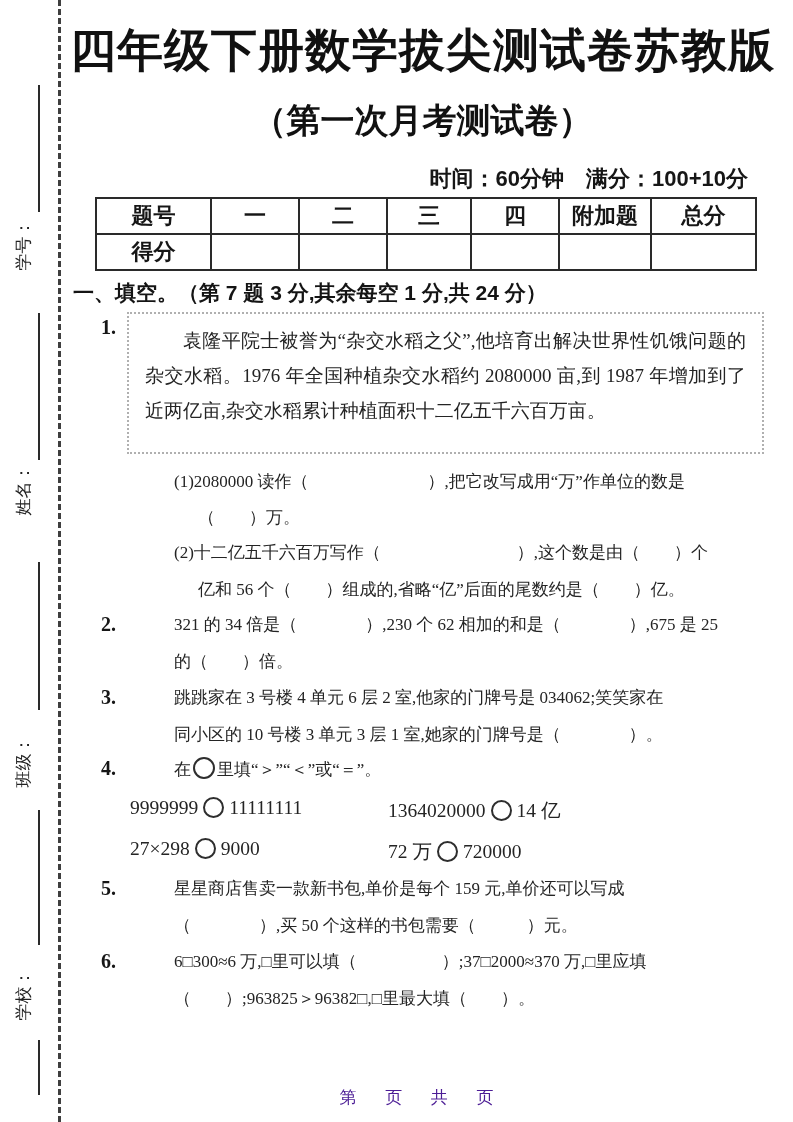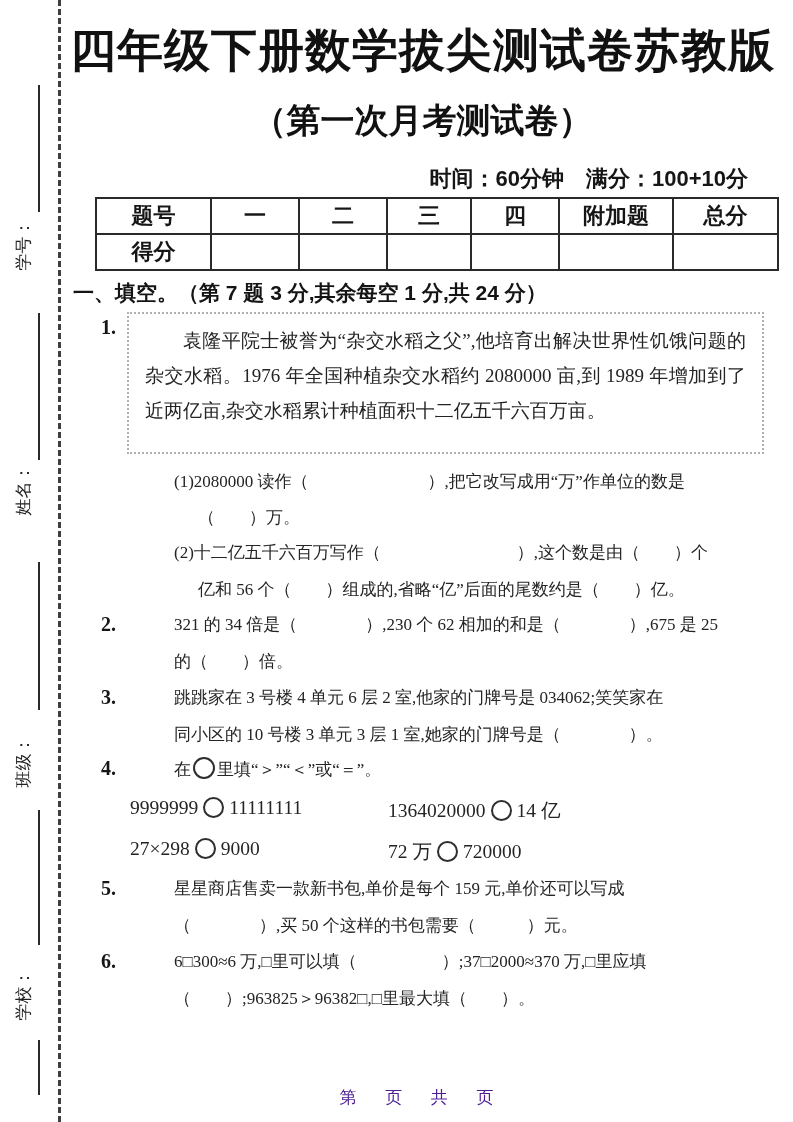--- a/index.html
+++ b/index.html
@@ -126,39 +126,39 @@
 <div class="paper-meta">时间：60分钟　满分：100+10分</div>
 
 <table class="score">
   <tbody>
       <tr>
     <td style="width:115px;">题号</td>
     <td style="width:88px;">一</td>
     <td style="width:88px;">二</td>
     <td style="width:84px;">三</td>
     <td style="width:88px;">四</td>
-    <td style="width:114px;text-align:center;">附加题</td>
+    <td style="width:92px;text-align:center;">附加题</td>
     <td style="width:105px;">总分</td>
   </tr>
   <tr>
     <td>得分</td>
     <td></td>
     <td></td>
     <td></td>
     <td></td>
     <td></td>
     <td></td>
   </tr>
 </tbody>
   </table>
 
 <div class="section-heading">一、填空。（第 7 题 3 分,其余每空 1 分,共 24 分）</div>
 
 <div class="q-number" style="top:316px;">1.</div>
-<div class="q1-box">袁隆平院士被誉为“杂交水稻之父”,他培育出解决世界性饥饿问题的杂交水稻。1976 年全国种植杂交水稻约 2080000 亩,到 1989 年增加到了近两亿亩,杂交水稻累计种植面积十二亿五千六百万亩。</div>
+<div class="q1-box">袁隆平院士被誉为“杂交水稻之父”,他培育出解决世界性饥饿问题的杂交水稻。1976 年全国种植杂交水稻约 2080000 亩,到 1987 年增加到了近两亿亩,杂交水稻累计种植面积十二亿五千六百万亩。</div>
 <div class="q-line" style="top:470px;">(1)2080000 读作（　　　　　　　）,把它改写成用“万”作单位的数是</div>
 <div class="q-line indent2" style="top:506px;">（　　）万。</div>
 <div class="q-line" style="top:541px;">(2)十二亿五千六百万写作（　　　　　　　　）,这个数是由（　　）个</div>
 <div class="q-line indent2" style="top:578px;">亿和 56 个（　　）组成的,省略“亿”后面的尾数约是（　　）亿。</div>
 
 <div class="q-number" style="top:613px;">2.</div>
 <div class="q-line" style="top:613px;">321 的 34 倍是（　　　　）,230 个 62 相加的和是（　　　　）,675 是 25</div>
 <div class="q-line" style="top:650px;font-family:Liberation Mono, monospace;">的（　　）倍。</div>
 
 <div class="q-number" style="top:686px;">3.</div>

